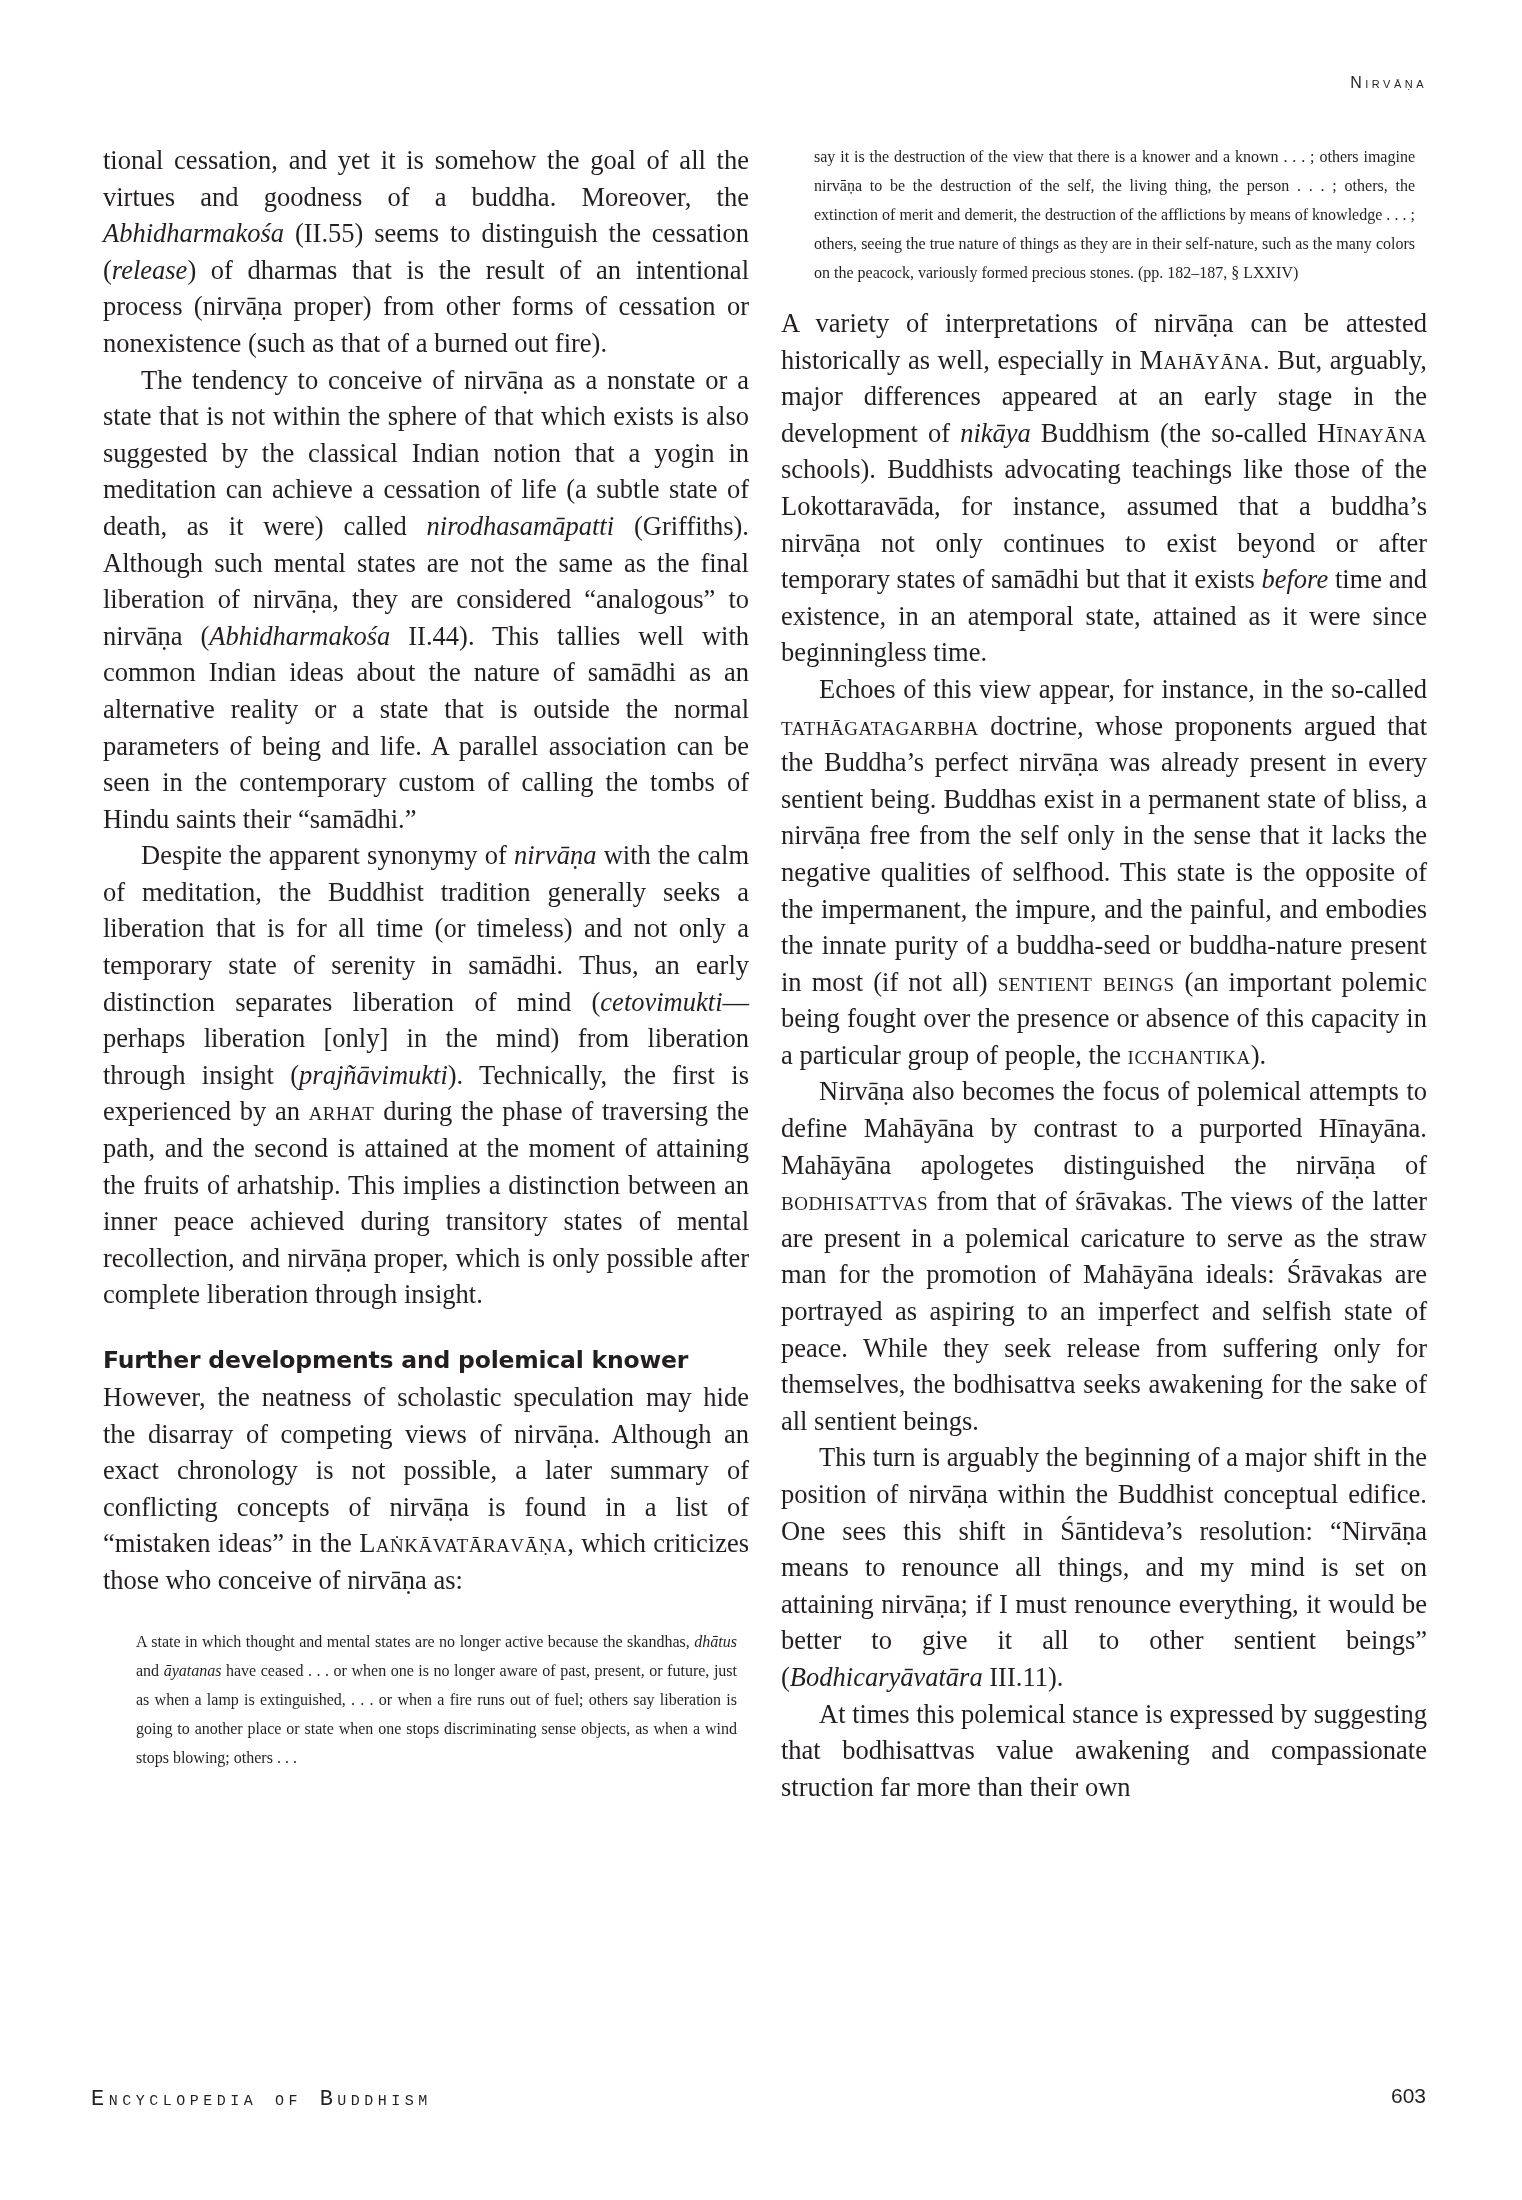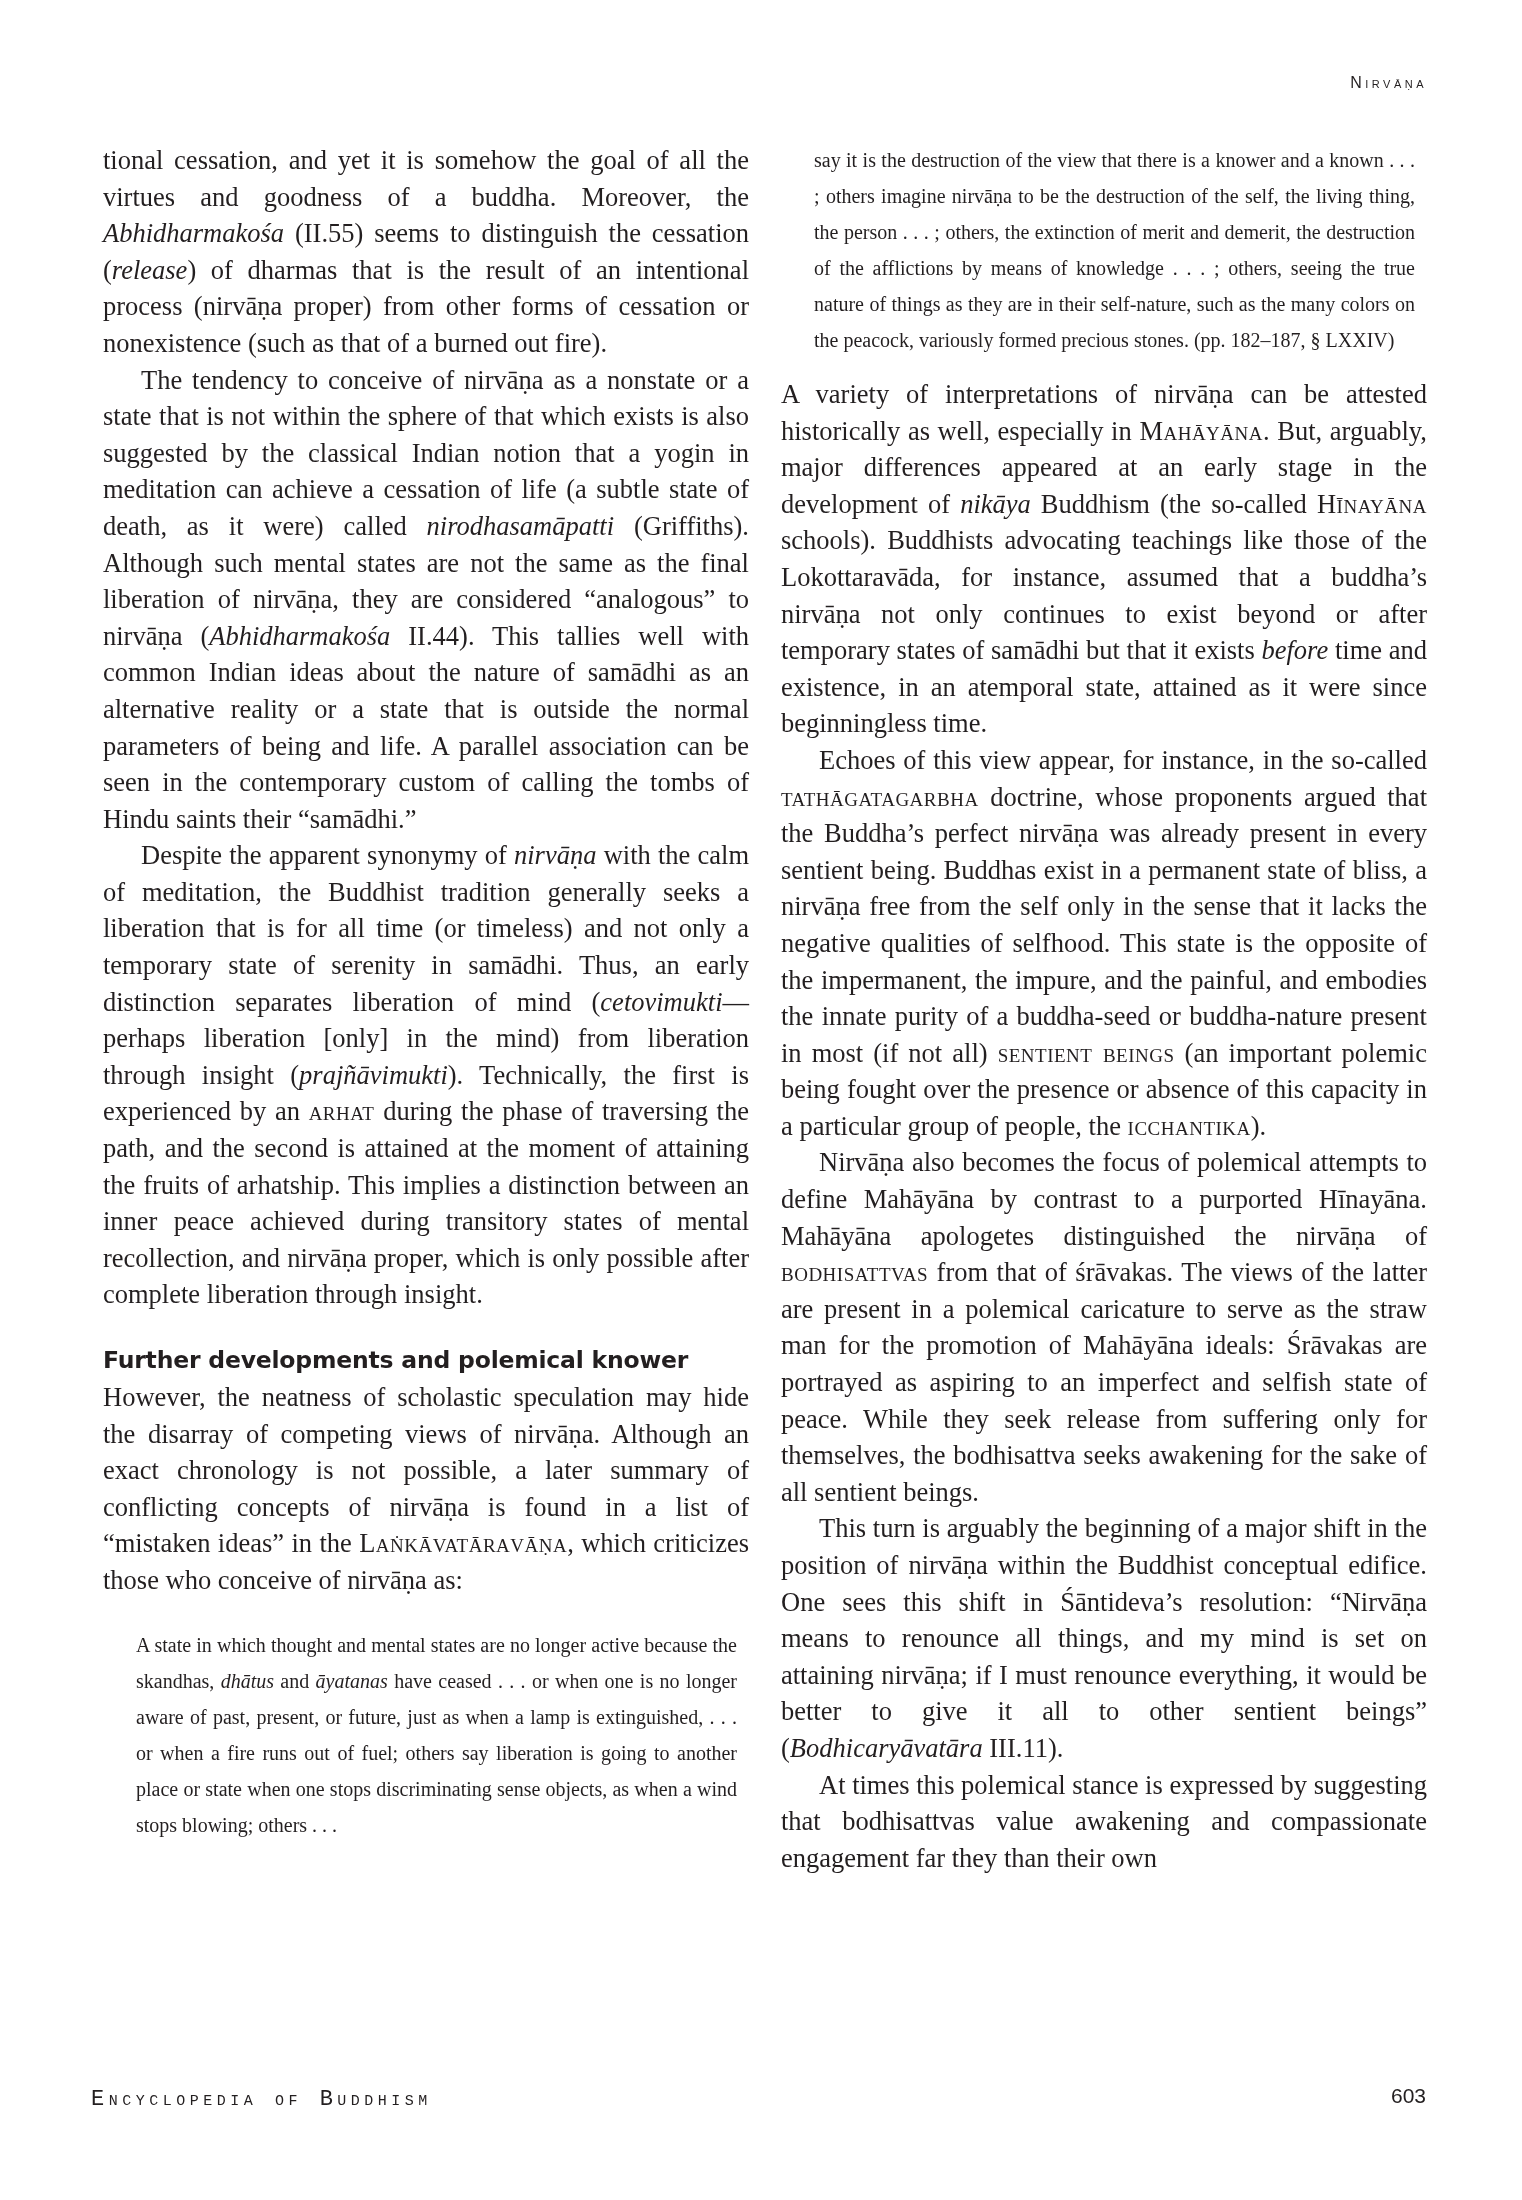--- a/index.html
+++ b/index.html
@@ -22,21 +22,21 @@
   .col p { margin: 0; }
   .col p.indent { text-indent: 38px; }
   .col p.gap { }
   .sc { font-variant: small-caps; letter-spacing: 0.5px; }
   em { font-style: italic; }
   .heading {
     font-family: "DejaVu Sans", sans-serif; font-weight: bold; font-size: 23.5px;
     line-height: 34px; margin-top: 30px; margin-bottom: 2px; text-align: left; letter-spacing: -0.2px;
   }
   .extract {
-    font-size: 20px; line-height: 36px; text-align: justify;
+    font-size: 16px; line-height: 29px; text-align: justify;
     margin: 28px 0 0 33px; width: 601px;
   }
   .extract.cont { margin: 0 0 18px 33px; }
   .footer-title {
     position: absolute; top: 2087px; left: 91px;
     font-family: Liberation Mono, monospace; font-size: 22px; letter-spacing: 4.5px;
     font-variant: small-caps;
   }
   .footer-page {
     position: absolute; top: 2084px; right: 96px;
@@ -56,17 +56,17 @@
   <p>However, the neatness of scholastic speculation may hide the disarray of competing views of nirvāṇa. Al­though an exact chronology is not possible, a later summary of conflicting concepts of nirvāṇa is found in a list of “mistaken ideas” in the <span class="sc">Laṅkāvatāra­vāṇa</span>, which criticizes those who conceive of nirvāṇa as:</p>
   <div class="extract">A state in which thought and mental states are no longer active because the skandhas, <em>dhātus</em> and <em>āyatanas</em> have ceased . . . or when one is no longer aware of past, pre­sent, or future, just as when a lamp is extinguished, . . . or when a fire runs out of fuel; others say liberation is go­ing to another place or state when one stops discriminat­ing sense objects, as when a wind stops blowing; others . . .</div>
 </div>
 
 <div class="col right">
   <div class="extract cont">say it is the destruction of the view that there is a knower and a known . . . ; others imagine nirvāṇa to be the de­struction of the self, the living thing, the person . . . ; oth­ers, the extinction of merit and demerit, the destruction of the afflictions by means of knowledge . . . ; others, seeing the true nature of things as they are in their self-nature, such as the many colors on the peacock, variously formed precious stones. (pp. 182–187, § LXXIV)</div>
   <p>A variety of interpretations of nirvāṇa can be attested historically as well, especially in <span class="sc">Mahāyāna</span>. But, ar­guably, major differences appeared at an early stage in the development of <em>nikāya</em> Buddhism (the so-called <span class="sc">Hīnayāna</span> schools). Buddhists advocating teachings like those of the Lokottaravāda, for instance, assumed that a buddha’s nirvāṇa not only continues to exist be­yond or after temporary states of samādhi but that it exists <em>before</em> time and existence, in an atemporal state, attained as it were since beginningless time.</p>
   <p class="indent gap">Echoes of this view appear, for instance, in the so-called <span class="sc">tathāgatagarbha</span> doctrine, whose propo­nents argued that the Buddha’s perfect nirvāṇa was already present in every sentient being. Buddhas exist in a permanent state of bliss, a nirvāṇa free from the self only in the sense that it lacks the negative quali­ties of selfhood. This state is the opposite of the impermanent, the impure, and the painful, and em­bodies the innate purity of a buddha-seed or buddha-nature present in most (if not all) <span class="sc">sentient beings</span> (an important polemic being fought over the presence or absence of this capacity in a particular group of people, the <span class="sc">icchantika</span>).</p>
   <p class="indent gap">Nirvāṇa also becomes the focus of polemical at­tempts to define Mahāyāna by contrast to a purported Hīnayāna. Mahāyāna apologetes distinguished the nir­vāṇa of <span class="sc">bodhisattvas</span> from that of śrāvakas. The views of the latter are present in a polemical caricature to serve as the straw man for the promotion of Mahāyāna ideals: Śrāvakas are portrayed as aspiring to an imper­fect and selfish state of peace. While they seek release from suffering only for themselves, the bodhisattva seeks awakening for the sake of all sentient beings.</p>
   <p class="indent gap">This turn is arguably the beginning of a major shift in the position of nirvāṇa within the Buddhist con­ceptual edifice. One sees this shift in Śāntideva’s reso­lution: “Nirvāṇa means to renounce all things, and my mind is set on attaining nirvāṇa; if I must renounce everything, it would be better to give it all to other sen­tient beings” (<em>Bodhicaryāvatāra</em> III.11).</p>
-  <p class="indent gap">At times this polemical stance is expressed by sug­gesting that bodhisattvas value awakening and com­passionate engagement far they than their own</p>
+  <p class="indent gap">At times this polemical stance is expressed by sug­gesting that bodhisattvas value awakening and com­passionate struction far more than their own</p>
 </div>
 
 <div class="footer-title">Encyclopedia of Buddhism</div>
 <div class="footer-page">603</div>
 
 </body></html>

